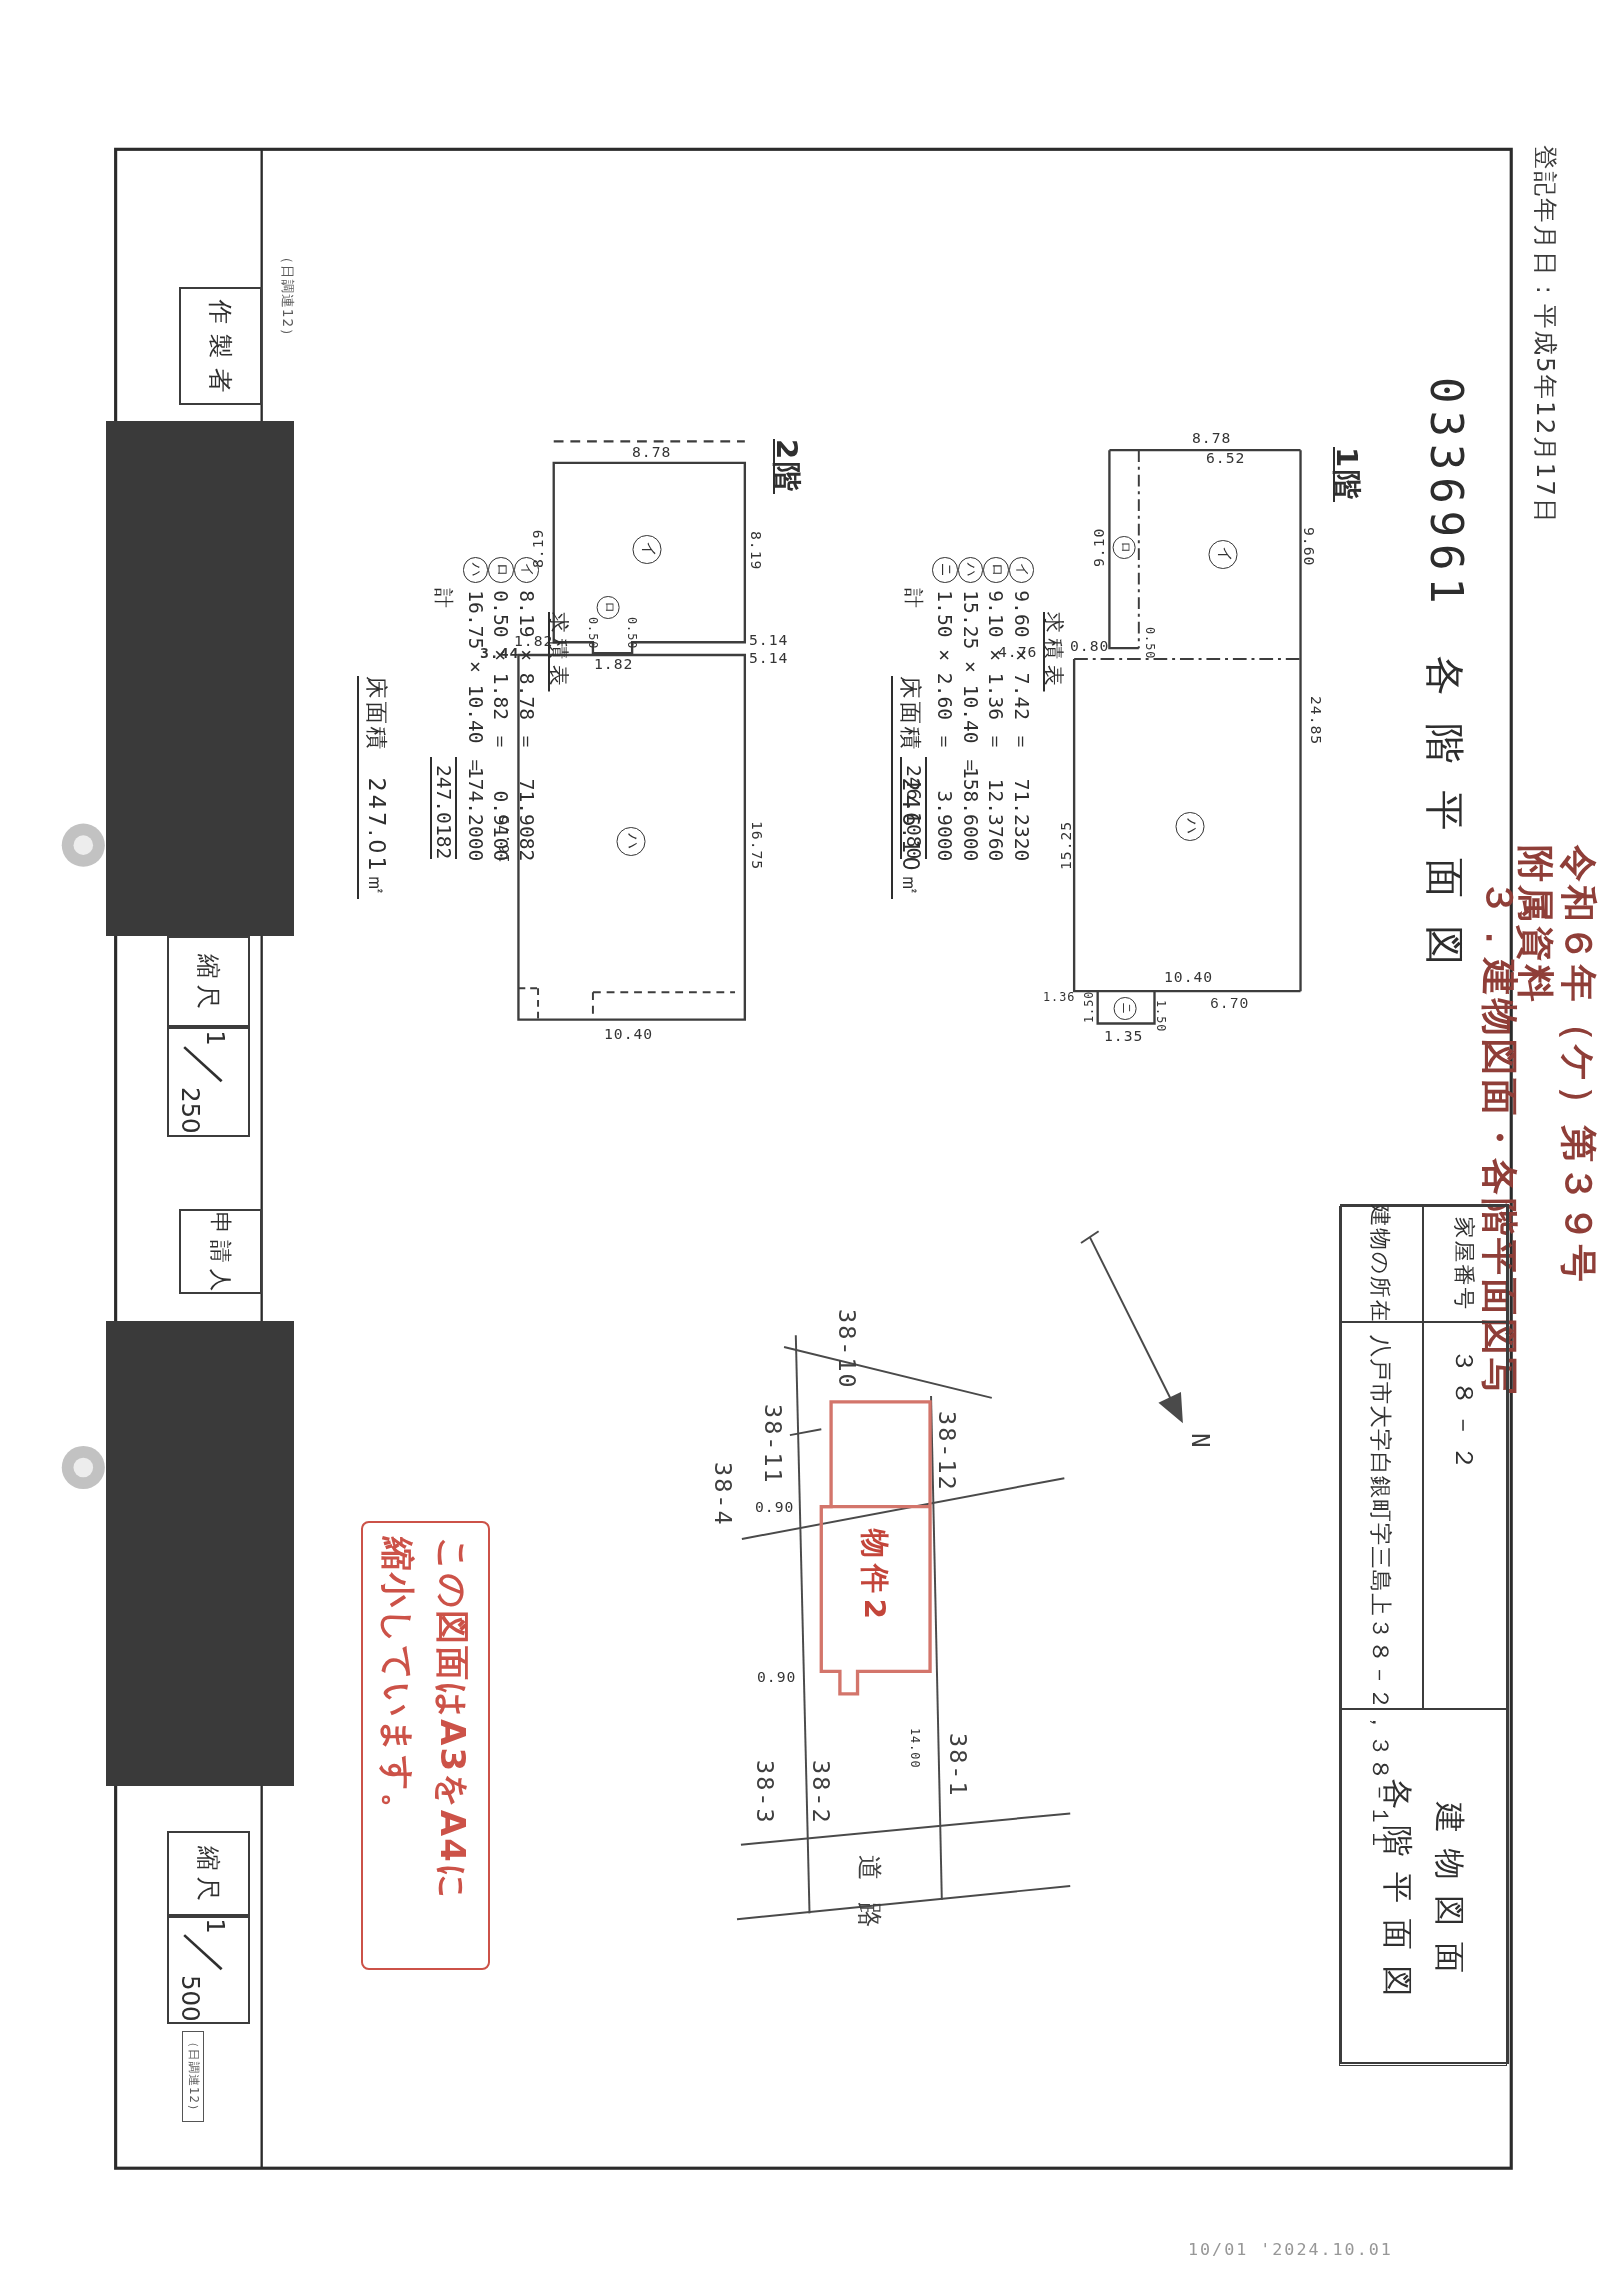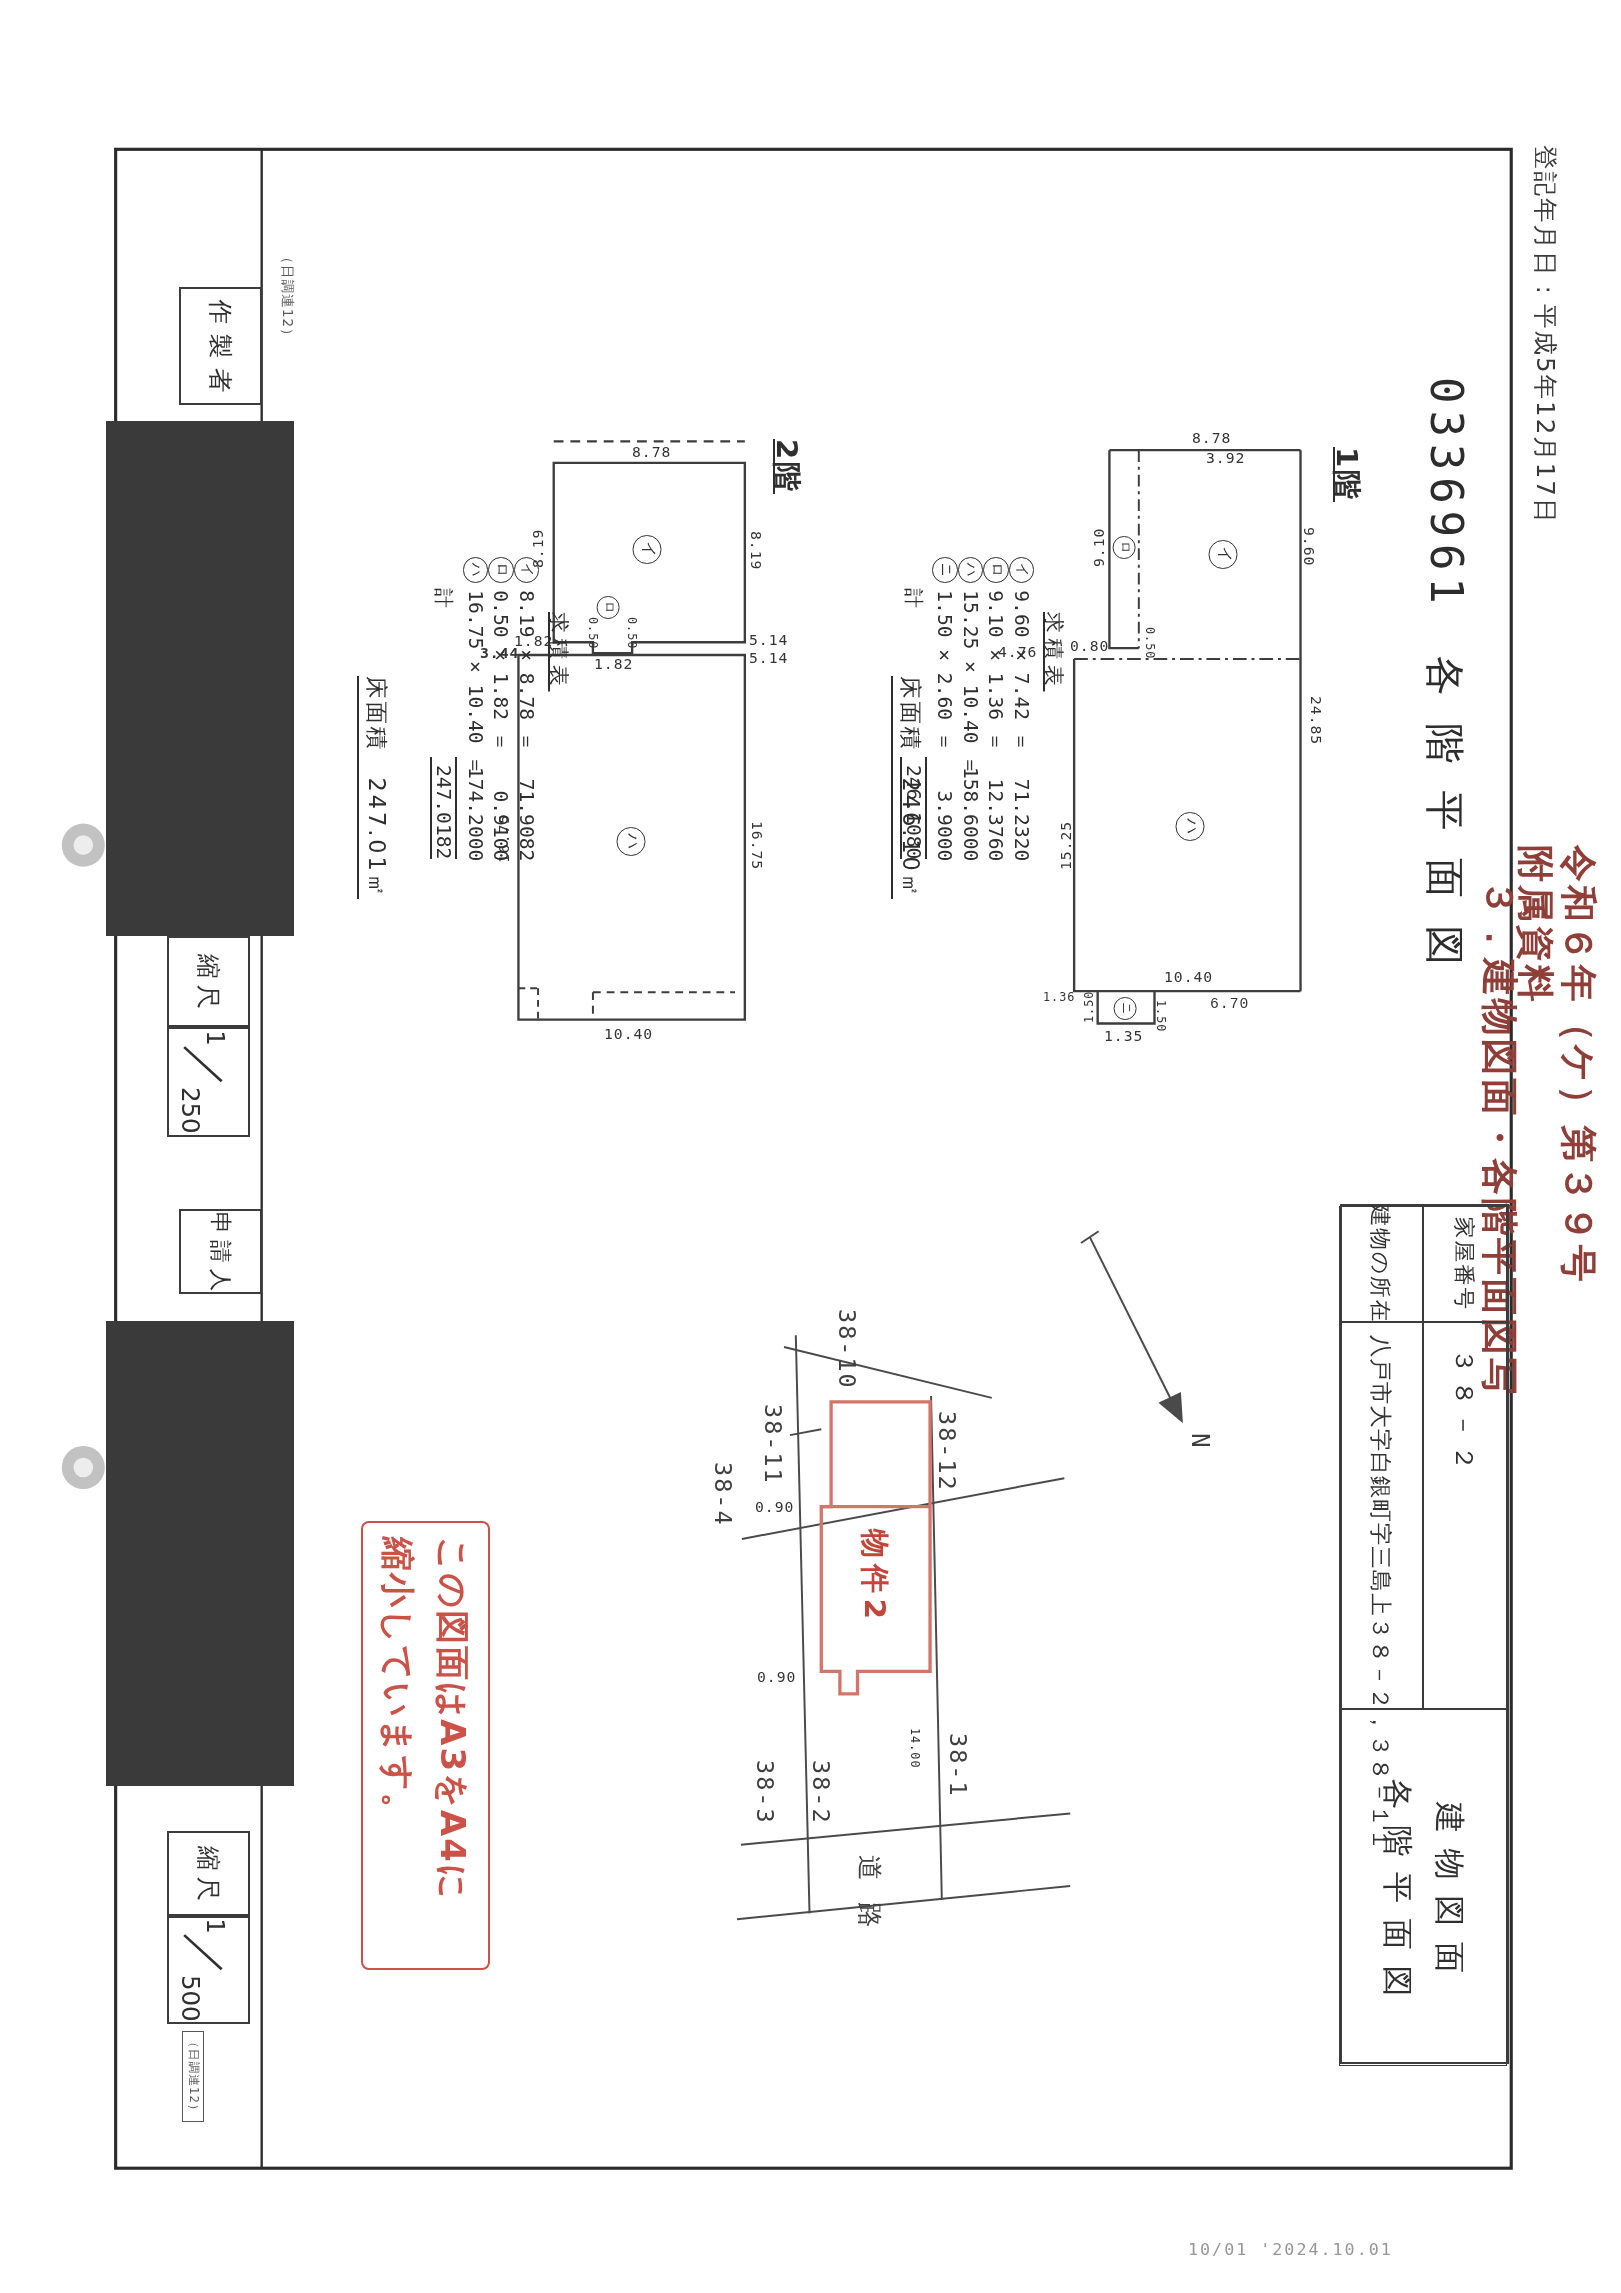--- a/index.html
+++ b/index.html
@@ -205,21 +205,21 @@
         <span class="expr">計</span>
         <span class="valn">247.0182</span>
       </div>
   </div>
   <div class="rt fla" style="left:392px;top:676px;">
     <span>床面積</span>　<span>247.01㎡</span>
   </div>
 
   <div class="rt floorlabel" style="left:1366px;top:447px;">1階</div>
   <div class="abs dim" style="left:1192px;top:429px;">8.78</div>
-  <div class="abs dim" style="left:1206px;top:449px;">3.92</div>
+  <div class="abs dim" style="left:1206px;top:449px;">6.52</div>
   <div class="rtn dim" style="left:1090px;top:567px;">9.10</div>
   <div class="rt dim" style="left:1318px;top:527px;">9.60</div>
   <div class="abs dim" style="left:1070px;top:637px;">0.80</div>
   <div class="rt dim dims" style="left:1157px;top:627px;">0.50</div>
   <div class="abs dim" style="left:998px;top:643px;">4.76</div>
   <div class="rtn dim" style="left:1057px;top:870px;">15.25</div>
   <div class="rt dim" style="left:1325px;top:696px;">24.85</div>
   <div class="abs dim" style="left:1164px;top:968px;">10.40</div>
   <div class="abs dim" style="left:1210px;top:996px;font-family:Liberation Mono, monospace;">6.70</div>
   <div class="abs dim dims" style="left:1043px;top:990px;">1.36</div>

